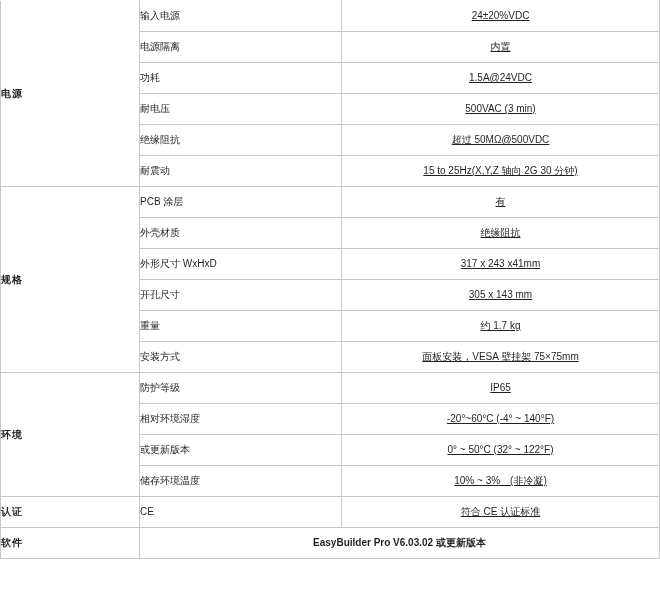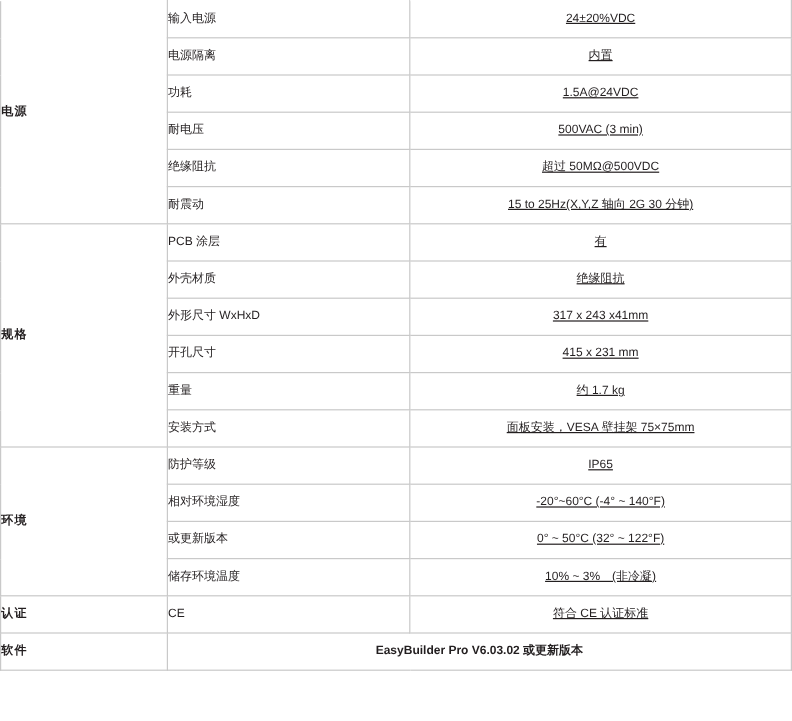--- a/index.html
+++ b/index.html
@@ -97,21 +97,21 @@
     <tr>
       <td class="item">外壳材质</td>
       <td class="val">绝缘阻抗</td>
     </tr>
     <tr>
       <td class="item">外形尺寸 WxHxD</td>
       <td class="val">317 x 243 x41mm</td>
     </tr>
     <tr>
       <td class="item">开孔尺寸</td>
-      <td class="val">415 x 231 mm</td>
+      <td class="val">305 x 143 mm</td>
     </tr>
     <tr>
       <td class="item">重量</td>
       <td class="val">约 1.7 kg</td>
     </tr>
     <tr>
       <td class="item">安装方式</td>
       <td class="val">面板安装，VESA 壁挂架 75×75mm</td>
     </tr>
 

